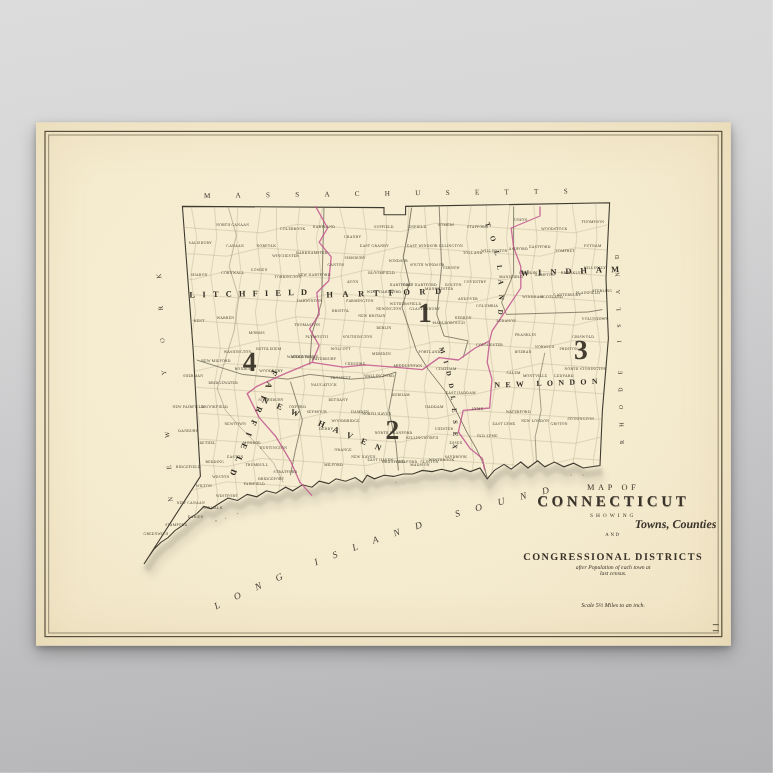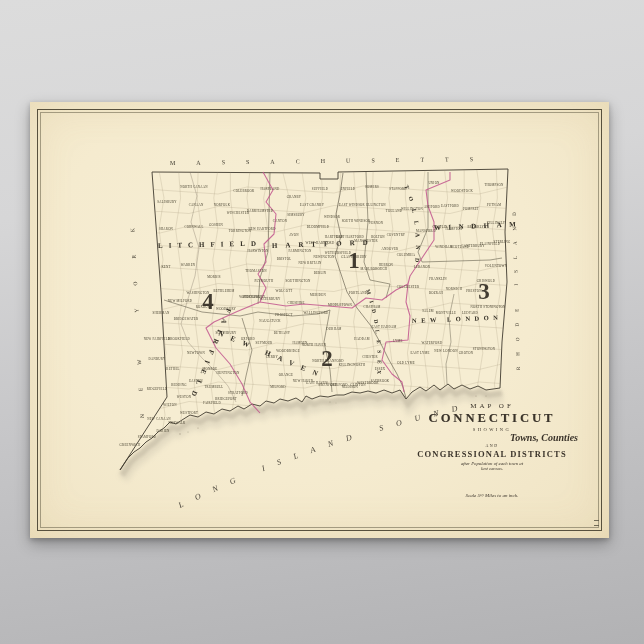--- a/index.html
+++ b/index.html
@@ -29,27 +29,27 @@
   .lbl-litchfield{font-size:7px;letter-spacing:6px;fill:#332e24;font-weight:bold;}
   .lbl-hartford{font-size:7px;letter-spacing:8px;fill:#332e24;font-weight:bold;}
   .lbl-windham{font-size:7px;letter-spacing:7.5px;fill:#332e24;font-weight:bold;}
   .lbl-newlondon{font-size:6.5px;letter-spacing:4.5px;fill:#332e24;font-weight:bold;}
   .lbl-tolland{font-size:6px;letter-spacing:8px;fill:#332e24;font-weight:bold;}
   .lbl-middlesex{font-size:5.5px;letter-spacing:6.5px;fill:#332e24;font-weight:bold;}
   .lbl-newhaven{font-size:7px;letter-spacing:8px;fill:#332e24;font-weight:bold;}
   .lbl-fairfield{font-size:7px;letter-spacing:7px;fill:#332e24;font-weight:bold;}
 
   
-  .title-block{position:absolute;left:376px;top:300px;width:172px;text-align:center;color:#3a332a;}
+  .title-block{position:absolute;left:395px;top:300px;width:172px;text-align:center;color:#3a332a;}
   .t-mapof{font-size:7px;letter-spacing:3px;}
   .t-state{font-size:12.5px;letter-spacing:3px;font-weight:bold;margin-top:1px;text-shadow:.4px .4px 0 rgba(58,51,42,.35);}
   .t-showing{font-size:4.5px;letter-spacing:2.5px;margin-top:1px;}
   .t-towns{font-size:10px;font-style:italic;font-weight:bold;margin-top:0px;text-align:right;}
   .t-and{font-size:4px;letter-spacing:1.5px;margin-top:0px;}
-  .t-districts{font-size:8.5px;letter-spacing:1.2px;font-weight:bold;margin-top:1px;}
+  .t-districts{font-size:8.5px;letter-spacing:1.2px;font-weight:bold;margin-top:11px;}
   .t-note1{font-size:4.8px;font-style:italic;margin-top:2px;}
   .t-note2{font-size:4.8px;font-style:italic;}
   .t-scale{font-size:5px;font-style:italic;margin-top:22px;}
 
   .plate-mark{position:absolute;right:10px;bottom:12px;width:5px;height:4px;
     border-top:1px solid #55503f;border-bottom:1px solid #55503f;opacity:.8;}
 </style>
 </head>
 <body>
 

